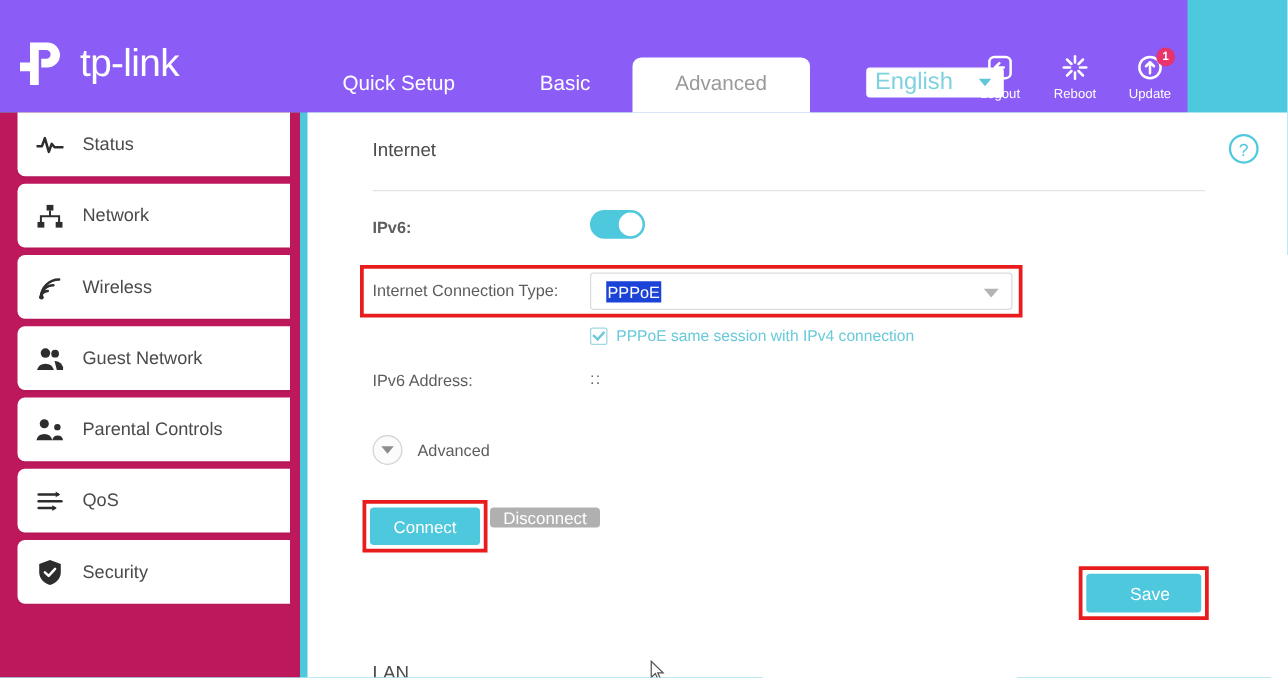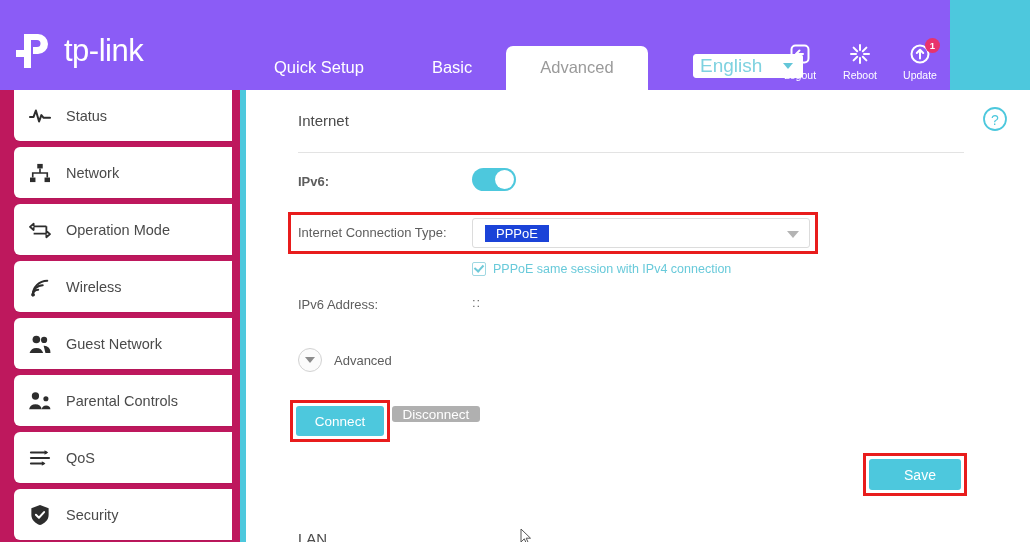--- a/index.html
+++ b/index.html
@@ -247,21 +247,21 @@
     box-sizing: border-box;
     display: flex;
     align-items: center;
     cursor: pointer;
   }
   .conn-value {
     margin-left: 12px;
     font-size: 13px;
     background: #1b43d8;
     color: #ffffff;
-    padding: 1px 11px;
+    padding: 1px 1px;
   }
   .conn-arrow {
     position: absolute;
     right: 10px; top: 12px;
     width: 0; height: 0;
     border-left: 6px solid transparent;
     border-right: 6px solid transparent;
     border-top: 7px solid #b4b4b4;
   }
 
@@ -460,29 +460,20 @@
         <svg width="22" height="20" viewBox="0 0 24 22">
           <rect x="9" y="1" width="6" height="5" fill="#2d2d2d"></rect>
           <rect x="1" y="16" width="6" height="5" fill="#2d2d2d"></rect>
           <rect x="17" y="16" width="6" height="5" fill="#2d2d2d"></rect>
           <path d="M12 6 V11 M4 16 V11 H20 V16" fill="none" stroke="#2d2d2d" stroke-width="1.8"></path>
         </svg>
       </span>
       <span class="side-label">Network</span>
     </div>
 
-    <div class="side-item">
-      <span class="side-icon">
-        <svg width="22" height="20" viewBox="0 0 24 22">
-          <path d="M5 7 H19 M5 7 V4 L1 7.5 L5 11 V8" fill="none" stroke="#2d2d2d" stroke-width="2" stroke-linejoin="round"></path>
-          <path d="M19 7 V15 M19 15 H5 M19 15 V12 L23 15.5 L19 19 V16" fill="none" stroke="#2d2d2d" stroke-width="2" stroke-linejoin="round"></path>
-        </svg>
-      </span>
-      <span class="side-label">Operation Mode</span>
-    </div>
 
     <div class="side-item">
       <span class="side-icon">
         <svg width="22" height="20" viewBox="0 0 24 22">
           <g fill="none" stroke="#2d2d2d" stroke-width="2.2" stroke-linecap="round">
             <path d="M4 20 A16 16 0 0 1 20 4"></path>
             <path d="M4 20 A11 11 0 0 1 15 9"></path>
             <path d="M4 20 A6 6 0 0 1 10 14"></path>
           </g>
           <circle cx="4.5" cy="19.5" r="2" fill="#2d2d2d"></circle>

